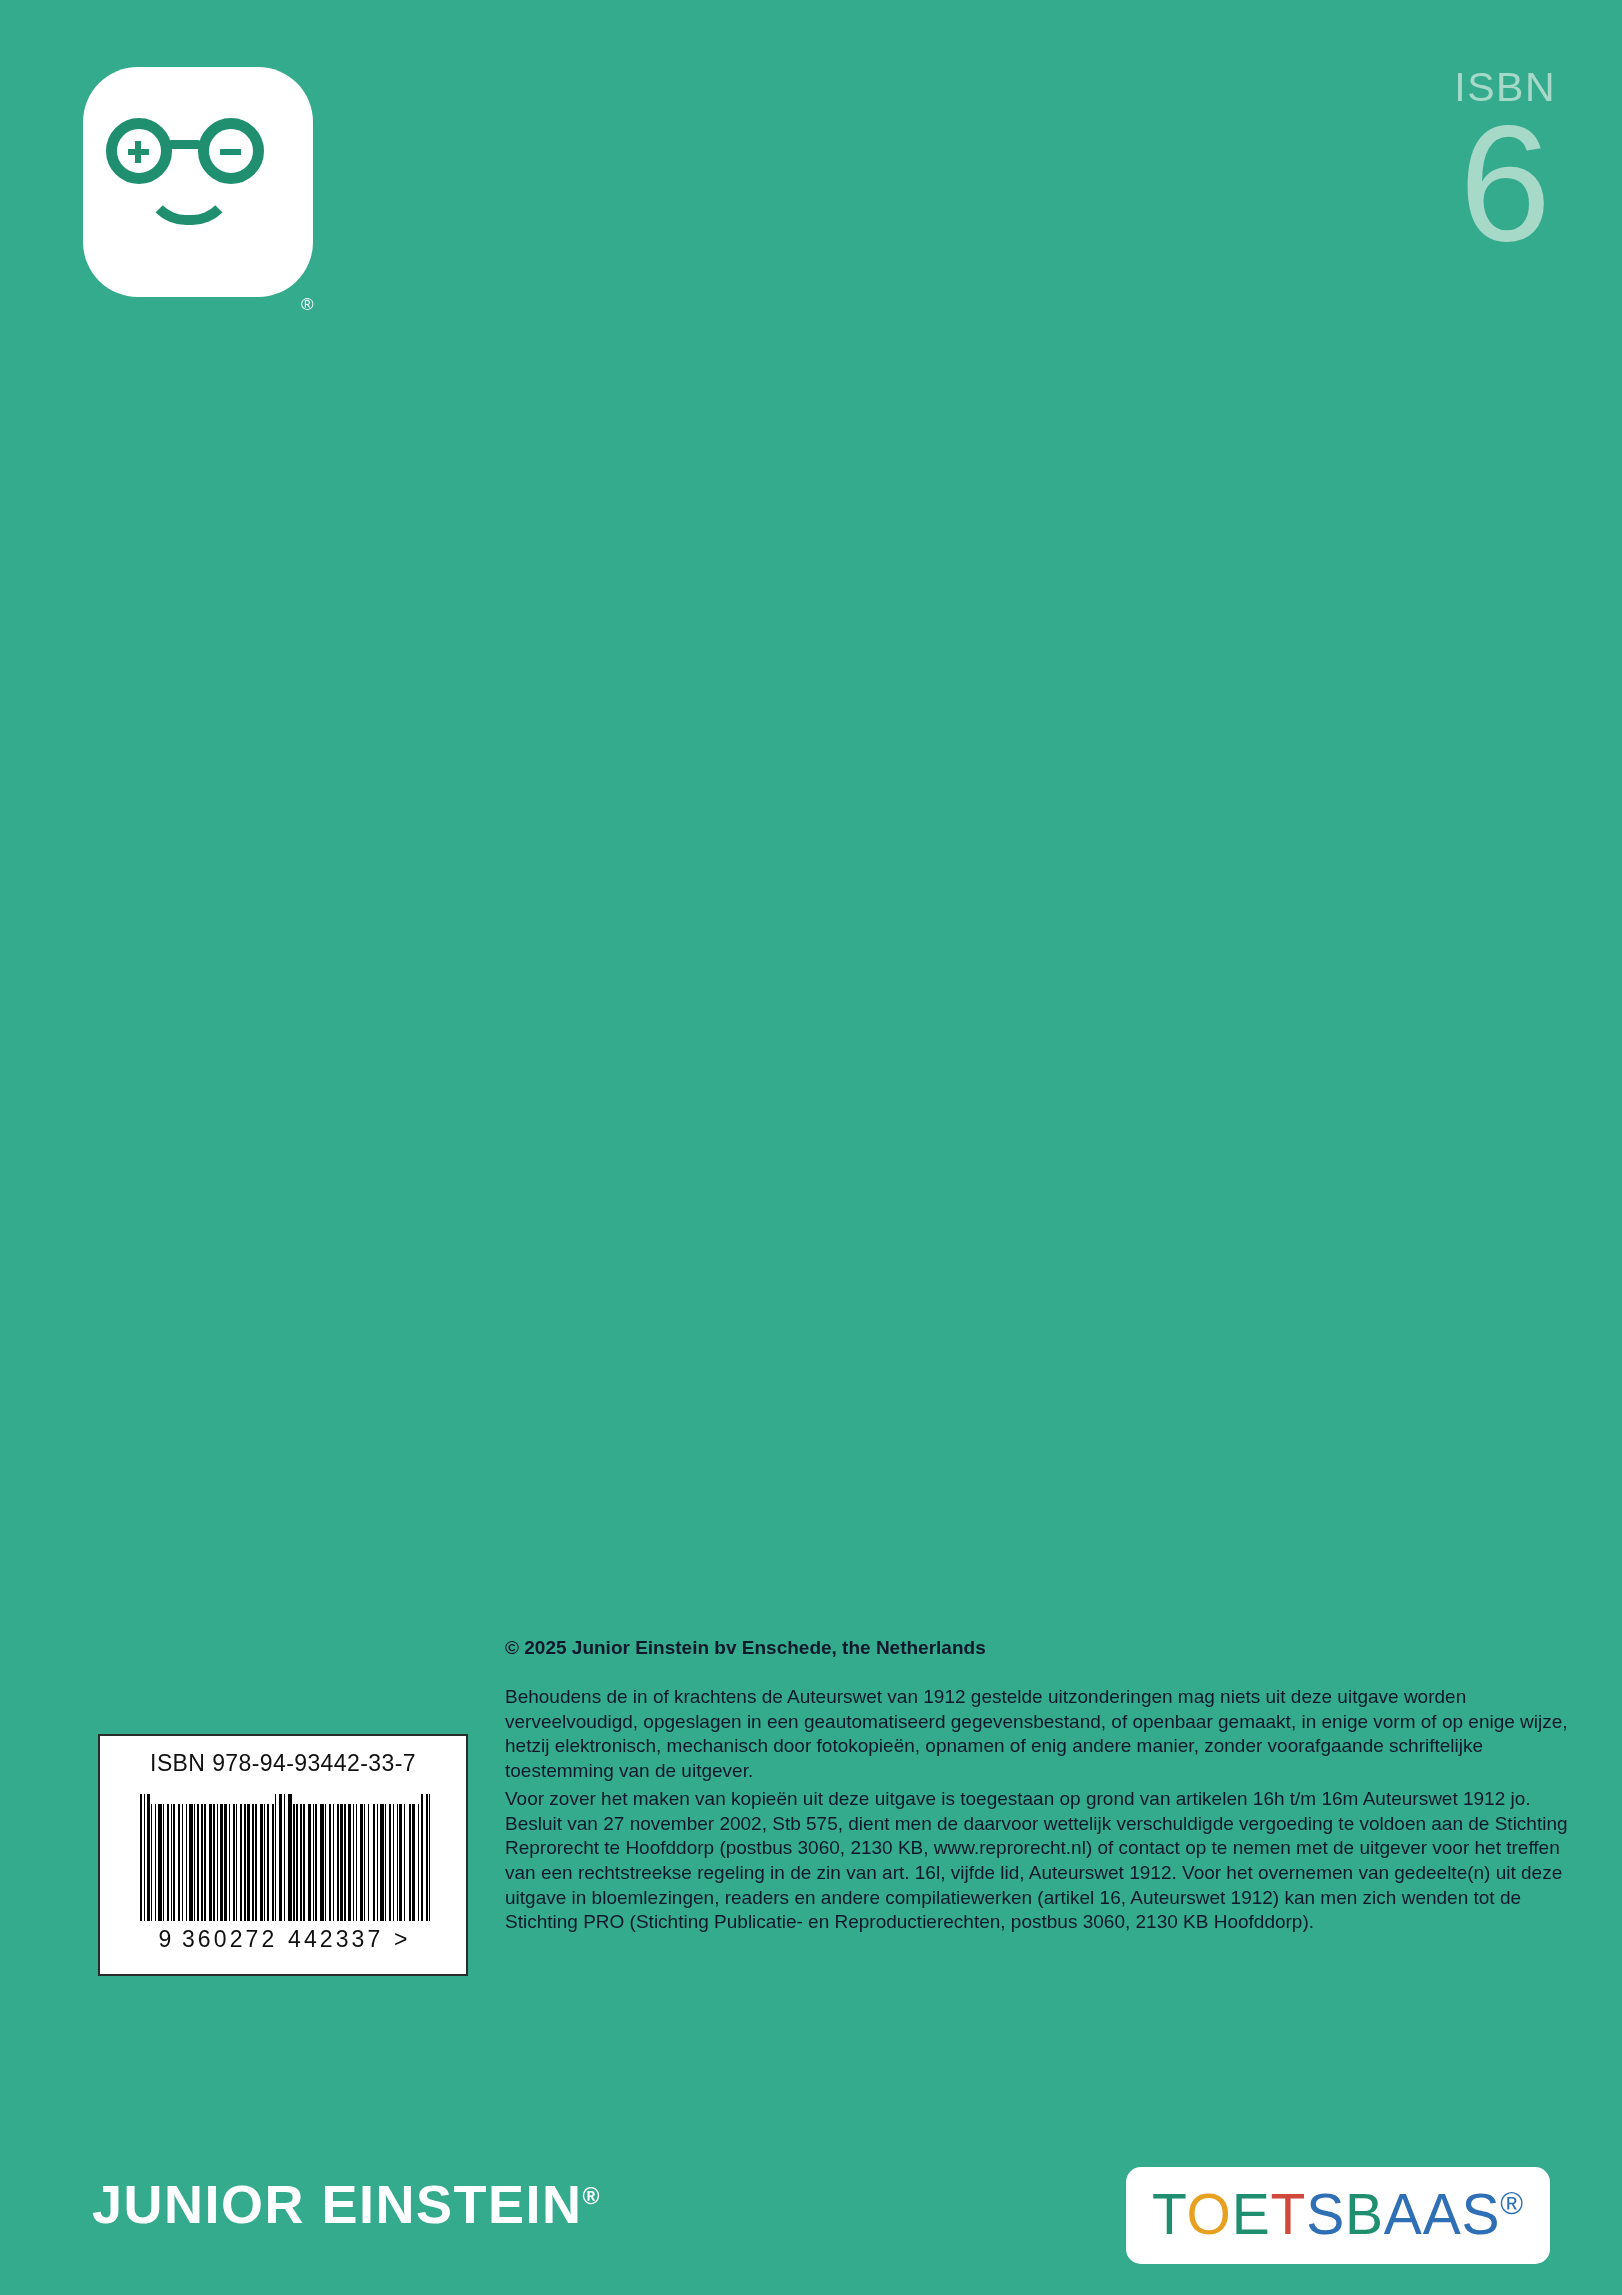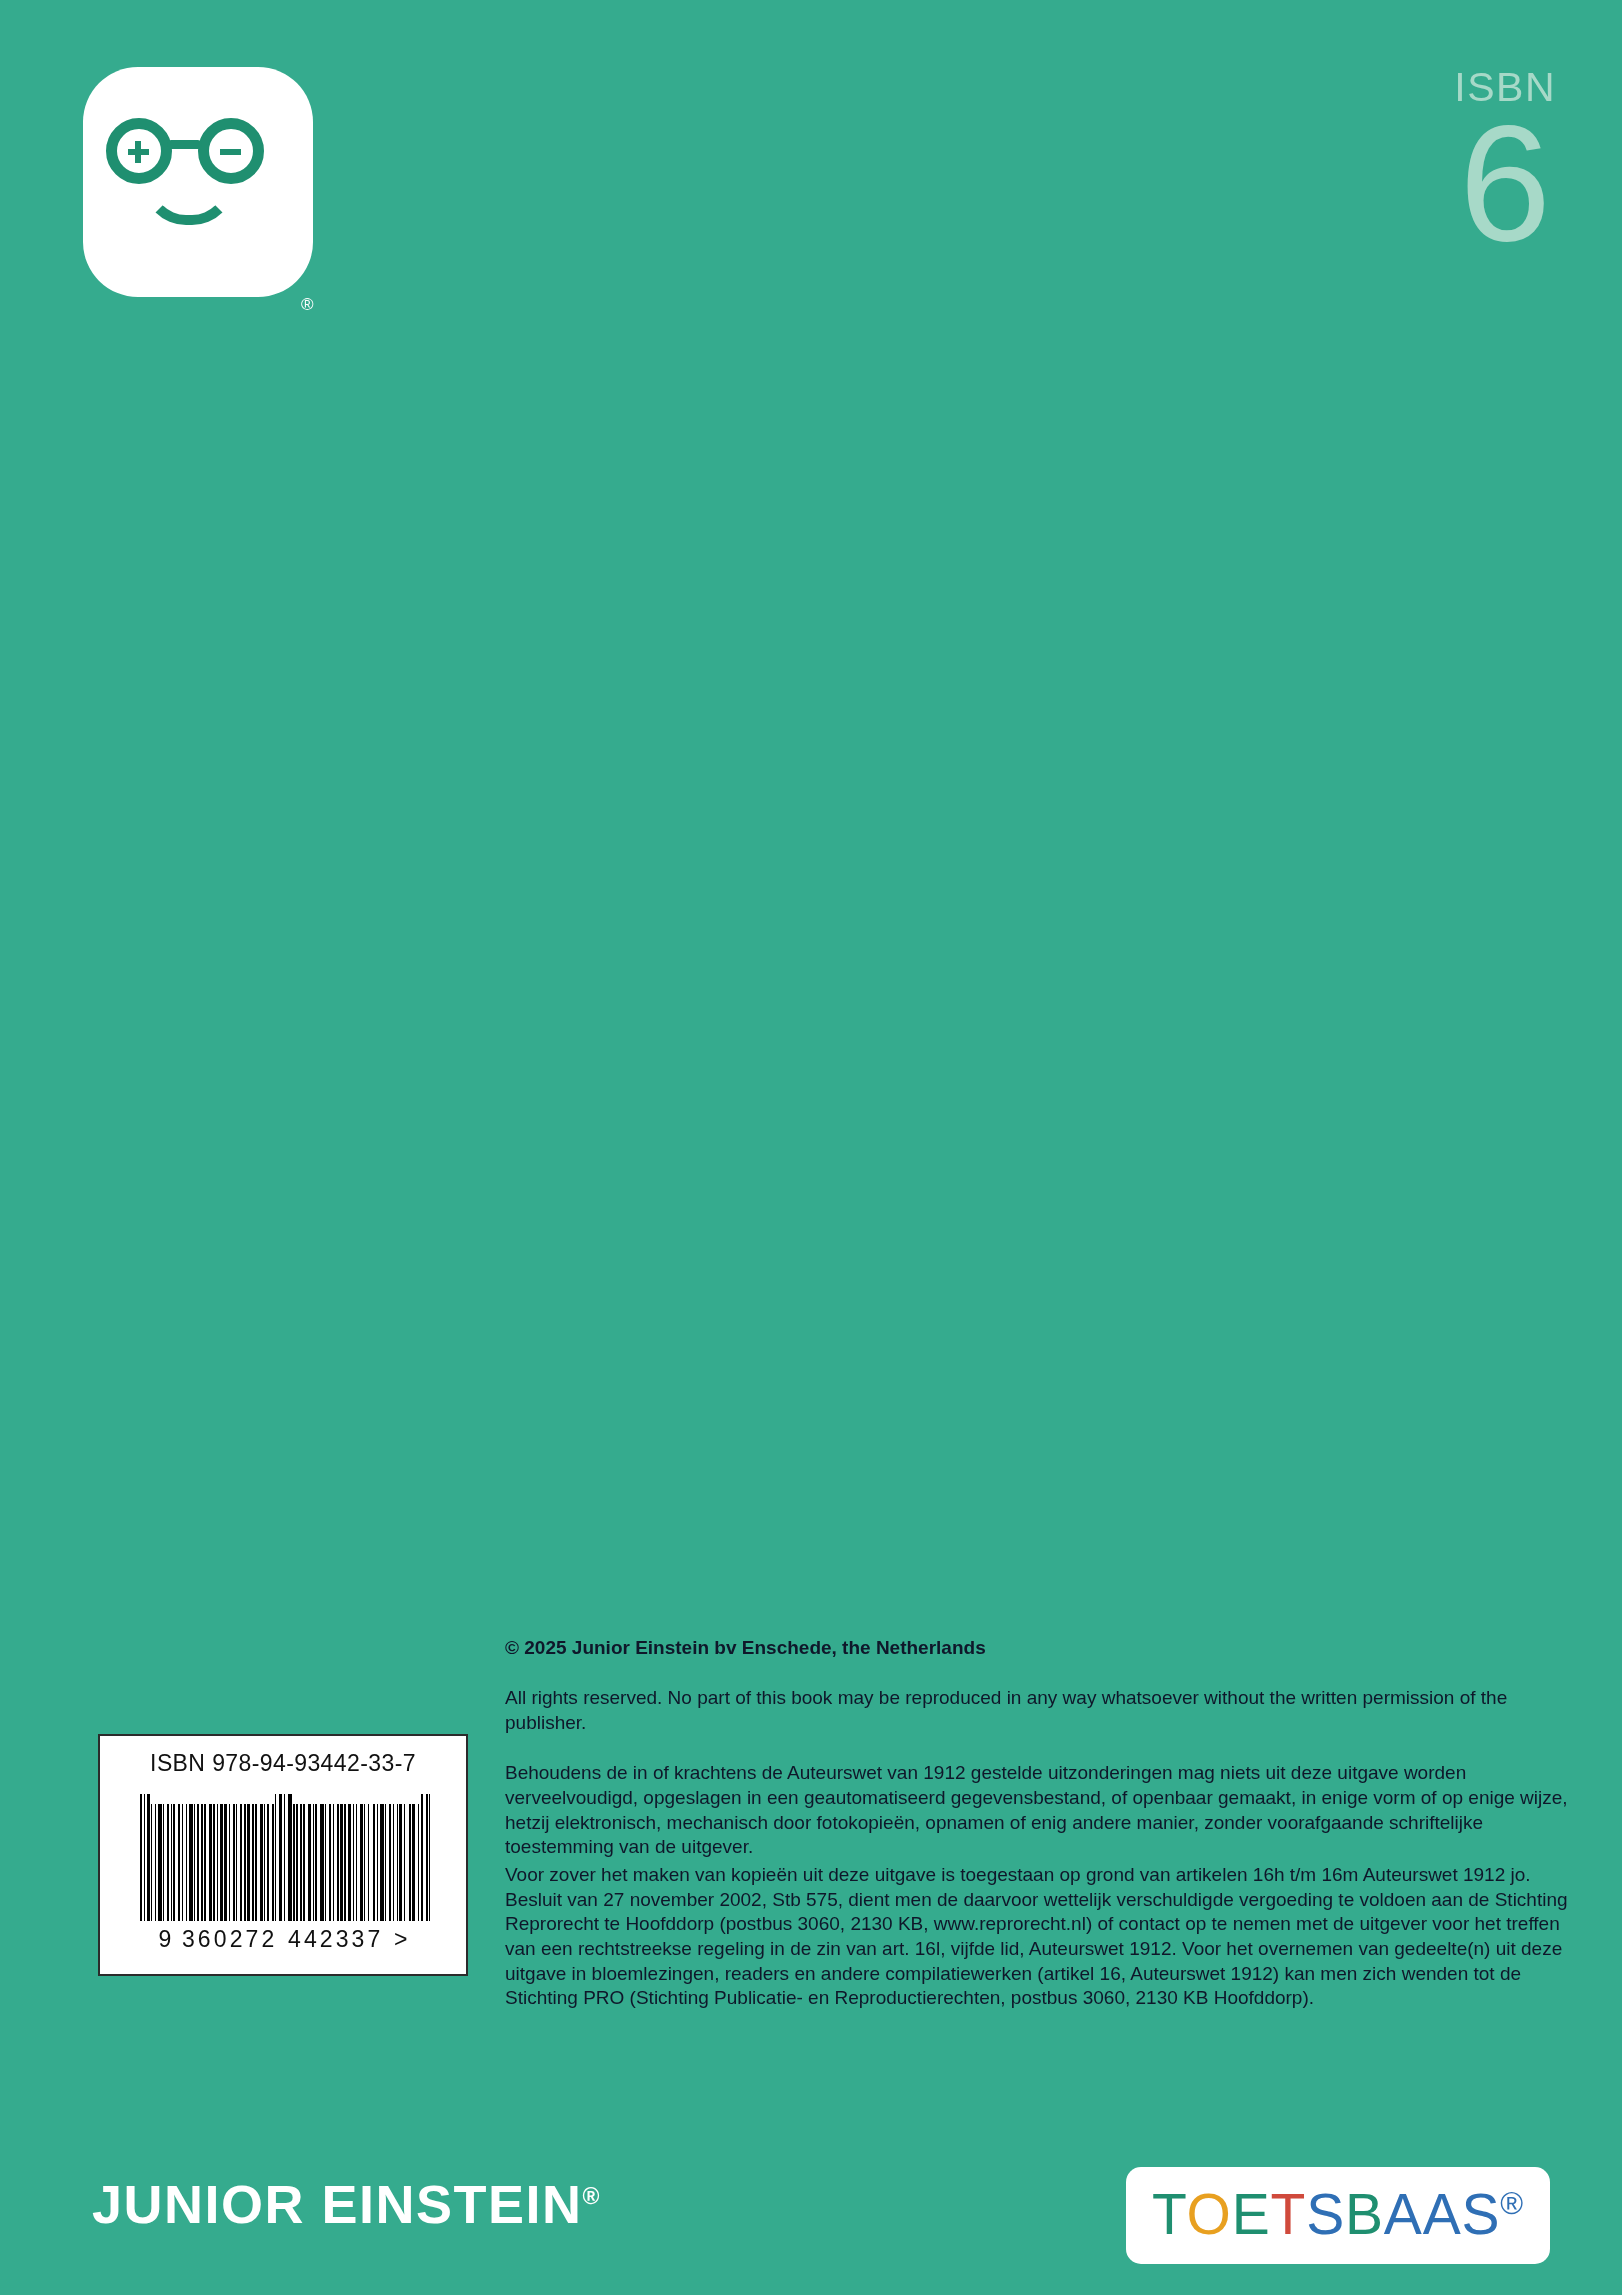--- a/index.html
+++ b/index.html
@@ -239,21 +239,20 @@
 </div>
 <div class="logo-reg">®</div>
 
 <div class="groep-block">
   <div class="groep-label">ISBN</div>
   <div class="groep-number">6</div>
 </div>
 
 <div class="colophon">
   <div class="copyright">© 2025 Junior Einstein bv Enschede, the Netherlands</div>
-  <div class="rights">All rights reserved. No part of this book may be reproduced in any way whatsoever without the written permission of the publisher.</div>
   <div class="legal">
     <p>Behoudens de in of krachtens de Auteurswet van 1912 gestelde uitzonderingen mag niets uit deze uitgave worden verveelvoudigd, opgeslagen in een geautomatiseerd gegevensbestand, of openbaar gemaakt, in enige vorm of op enige wijze, hetzij elektronisch, mechanisch door fotokopieën, opnamen of enig andere manier, zonder voorafgaande schriftelijke toestemming van de uitgever.</p>
     <p>Voor zover het maken van kopieën uit deze uitgave is toegestaan op grond van artikelen 16h t/m 16m Auteurswet 1912 jo. Besluit van 27 november 2002, Stb 575, dient men de daarvoor wettelijk verschuldigde vergoeding te voldoen aan de Stichting Reprorecht te Hoofddorp (postbus 3060, 2130 KB, www.reprorecht.nl) of contact op te nemen met de uitgever voor het treffen van een rechtstreekse regeling in de zin van art. 16l, vijfde lid, Auteurswet 1912. Voor het overnemen van gedeelte(n) uit deze uitgave in bloemlezingen, readers en andere compilatiewerken (artikel 16, Auteurswet 1912) kan men zich wenden tot de Stichting PRO (Stichting Publicatie- en Reproductierechten, postbus 3060, 2130 KB Hoofddorp).</p>
   </div>
 </div>
 
 <div class="isbn-box">
   <div class="isbn-text">ISBN 978-94-93442-33-7</div>
   <div class="barcode">
       <span style="width:2.3px;height:100%"></span>

